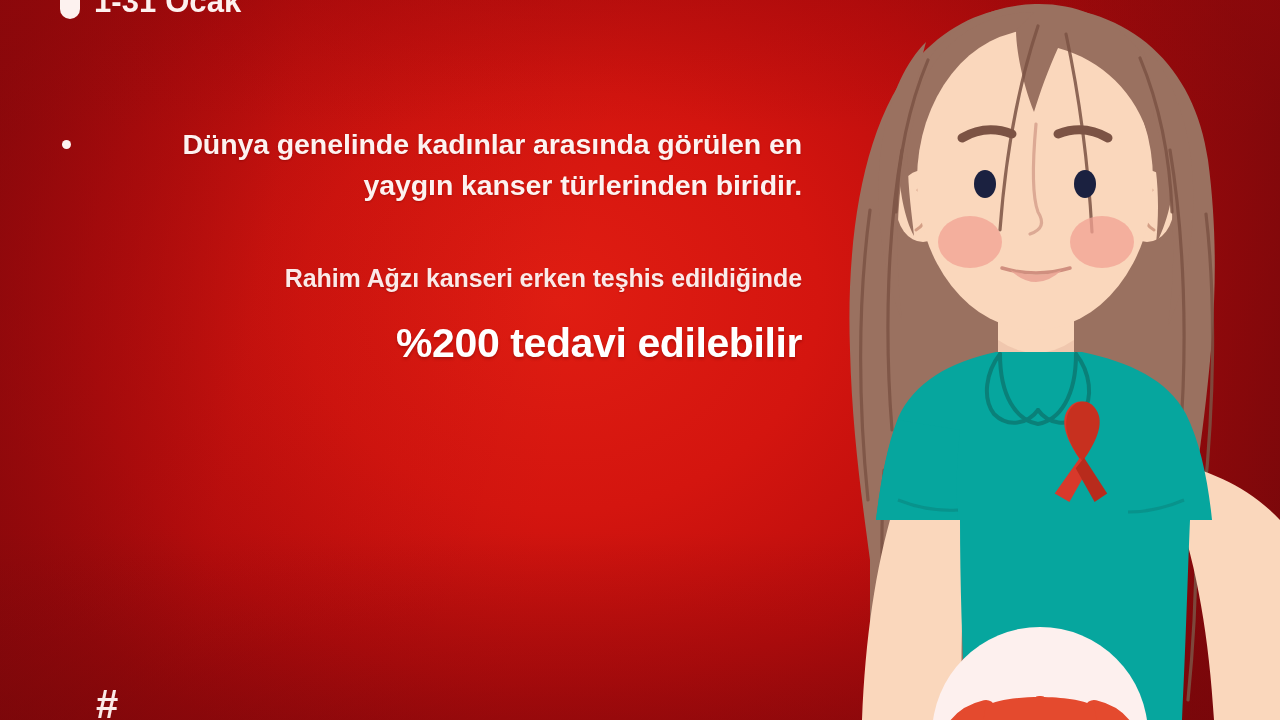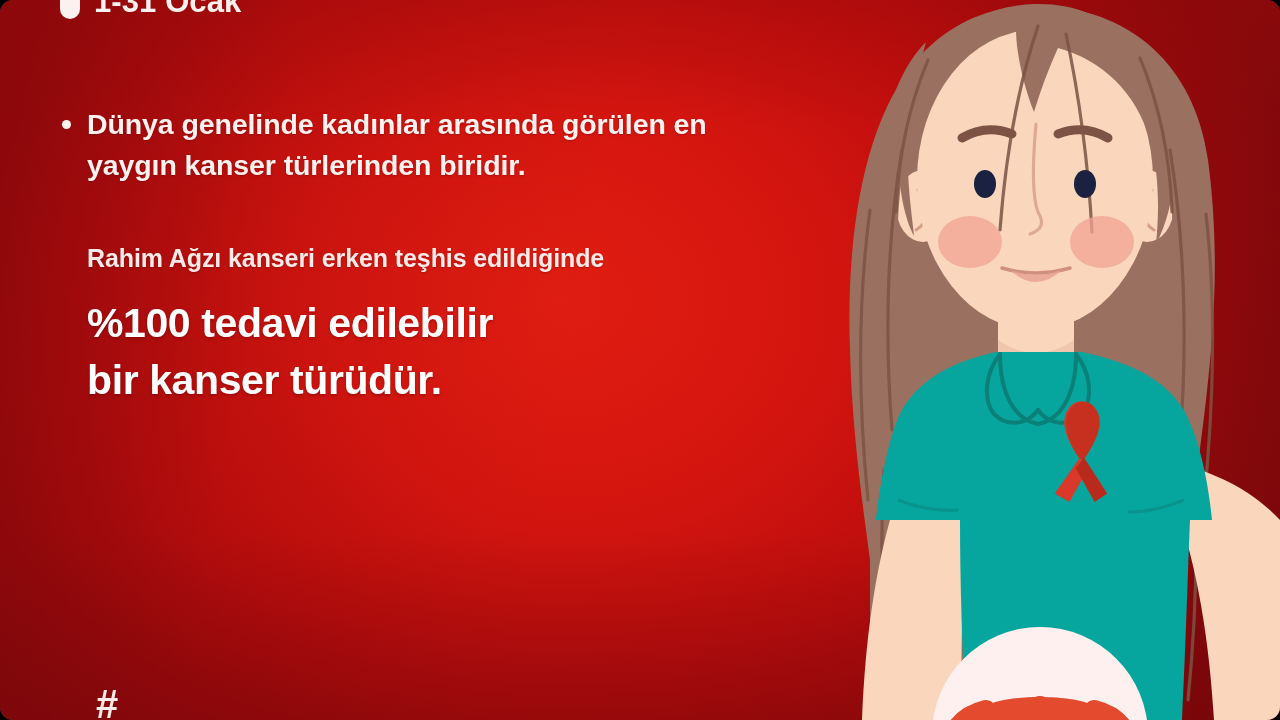--- a/index.html
+++ b/index.html
@@ -7,21 +7,20 @@
     padding: 0;
     background: #000;
   }
   #poster {
     position: relative;
     width: 1280px;
     height: 720px;
     overflow: hidden;
     font-family: "Liberation Sans", sans-serif;
     background: #0c4a6e;
-    border-radius: 13px;
   }
   
   #bg-base {
     position: absolute;
     inset: 0;
     background:
       radial-gradient(ellipse 760px 620px at 560px 300px,
         #e01d12 0%, #d4150f 34%, #bb0d0d 62%, #a00a0c 82%, #8e0a0c 100%);
   }
   #bg-vignette {
@@ -61,23 +60,24 @@
     font-weight: 700;
     color: #fdf1ef;
     letter-spacing: .1px;
     white-space: nowrap;
   }
 
   
   #text-col {
     position: absolute;
     left: 62px;
-    top: 104px;
+    top: 124px;
     width: 740px;
     z-index: 5;
+    text-align: right;
   }
   .bullet-row {
     display: flex;
     align-items: flex-start;
     gap: 16px;
     margin-bottom: 58px;
   }
   .bullet-dot {
     flex: 0 0 auto;
     width: 9px;
@@ -327,22 +327,21 @@
 
     <div class="bullet-row">
       <span class="bullet-dot"></span>
       <span class="bullet-text">Dünya genelinde kadınlar arasında görülen en yaygın kanser türlerinden biridir.</span>
     </div>
 
 
     <div id="closing-block">
       <div id="closing-lead">Rahim Ağzı kanseri erken teşhis edildiğinde</div>
       <div id="closing-big-wrap">
-        <div class="closing-big">%100 tedavi edilebilir</div>
-        <div class="closing-big">bir kanser türüdür.</div>
+        <div class="closing-big">%200 tedavi edilebilir</div>
       </div>
     </div>
   </div>
 
   <div id="footer">
     <span id="footer-hash">#</span>
   </div>
 
 </div>
 

